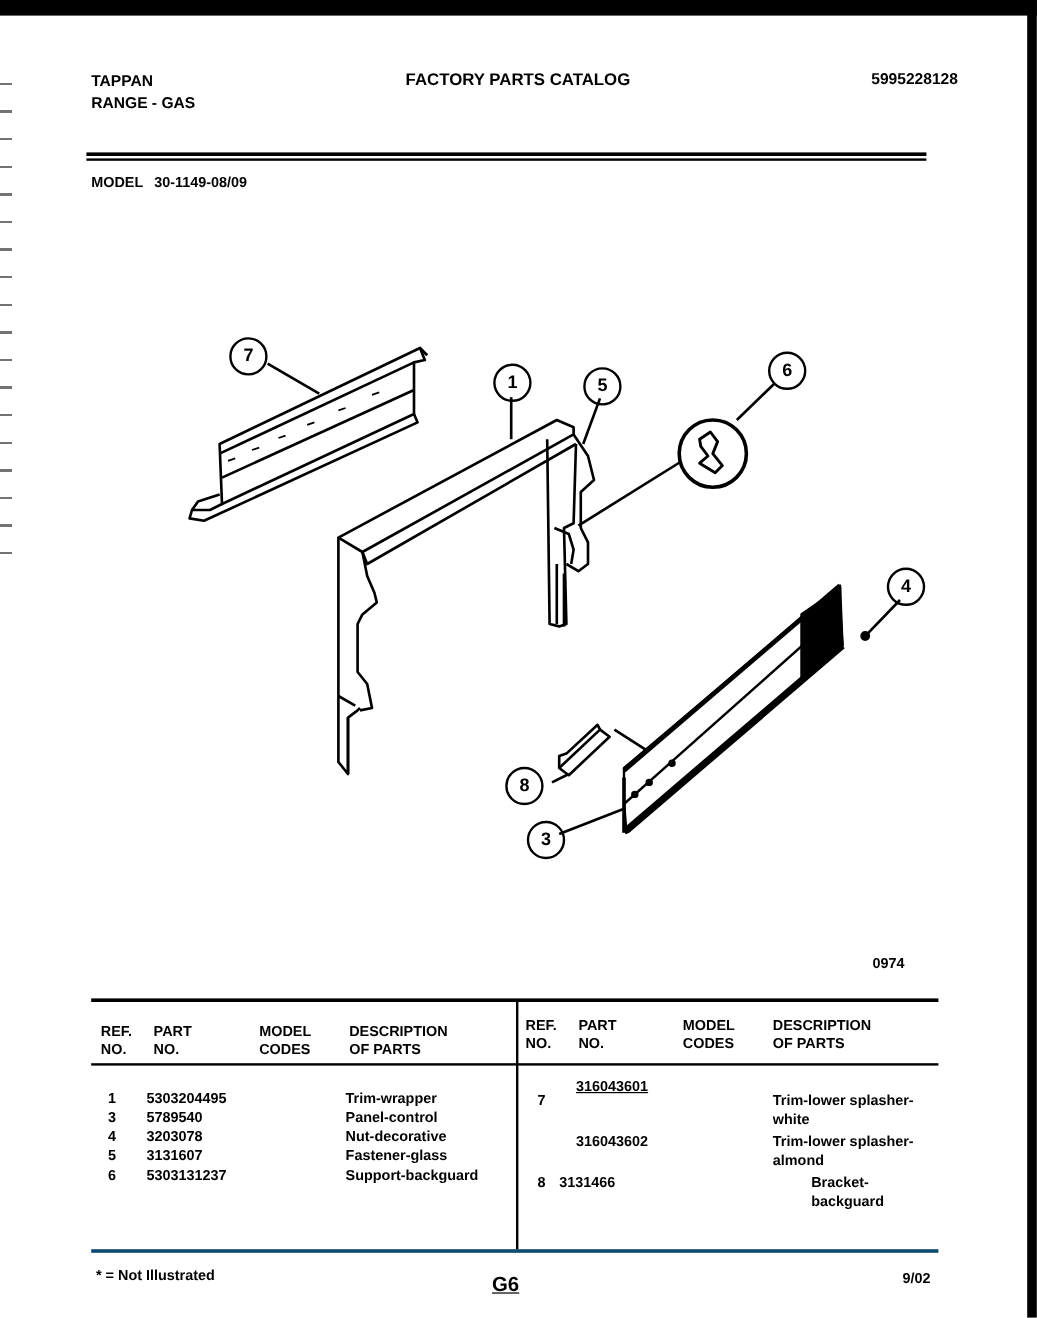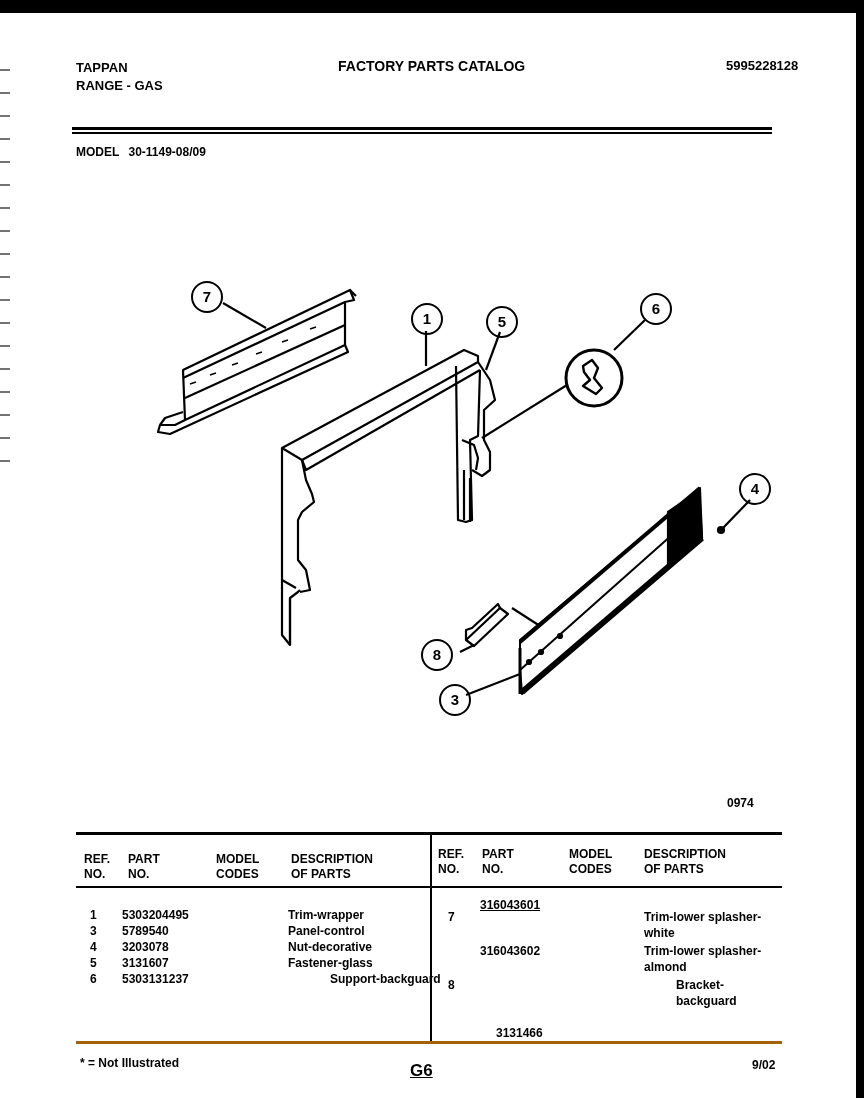--- a/index.html
+++ b/index.html
@@ -10,21 +10,21 @@
   }
   .topbar { position: absolute; left: 0; top: 0; width: 864px; height: 13px; background: #000; }
   .rightbar { position: absolute; right: 0; top: 0; width: 8px; height: 1098px; background: #000; }
   .leftspeck { position: absolute; left: 0; top: 60px; width: 10px; height: 420px;
     background: repeating-linear-gradient(180deg, transparent 0 9px, rgba(0,0,0,.55) 9px 11px, transparent 11px 23px); }
   .hdr { position: absolute; font-size: 13px; font-weight: 900; line-height: 16px; }
   .rule { position: absolute; background: #000; }
   .diagram { position: absolute; left: 0; top: 0; width: 864px; height: 1098px; }
   .ref-label { font-family: "Liberation Sans", sans-serif; font-weight: 900; font-size: 15px; }
   .tbl { position: absolute; left: 76px; top: 832px; width: 706px; height: 206px;
-    border-top: 3px solid #000; border-bottom: 3px solid #a16207; }
+    border-top: 3px solid #000; border-bottom: 3px solid #0c4a6e; }
   .tbl .vdiv { position: absolute; left: 354px; top: 0; bottom: 0; width: 2px; background: #000; }
   .tbl .hdiv { position: absolute; left: 0; right: 0; top: 51px; height: 2px; background: #000; }
   .col { position: absolute; font-size: 12px; font-weight: 900; line-height: 15px; }
   .row { position: absolute; font-size: 12px; font-weight: 900; line-height: 16px; }
   .foot { position: absolute; font-weight: 900; }
 </style>
 </head>
 <body>
 
 <div class="topbar"></div>
@@ -165,36 +165,36 @@
   <div class="row" style="left:14px; top:104px;">4</div>
   <div class="row" style="left:46px; top:104px;">3203078</div>
   <div class="row" style="left:212px; top:104px;">Nut-decorative</div>
 
   <div class="row" style="left:14px; top:120px;">5</div>
   <div class="row" style="left:46px; top:120px;">3131607</div>
   <div class="row" style="left:212px; top:120px;">Fastener-glass</div>
 
   <div class="row" style="left:14px; top:136px;">6</div>
   <div class="row" style="left:46px; top:136px;">5303131237</div>
-  <div class="row" style="left:212px; top:136px;margin-left:42px;">Support-backguard</div>
+  <div class="row" style="left:212px; top:136px;">Support-backguard</div>
 
   <div class="row" style="left:372px; top:74px;">7</div>
   <div class="row" style="left:404px; top:62px;text-decoration:underline;">316043601</div>
   <div class="row" style="left:568px; top:74px;">
     <div>Trim-lower splasher-</div>
     <div>white</div>
   </div>
 
   <div class="row" style="left:372px; top:108px;"></div>
   <div class="row" style="left:404px; top:108px;">316043602</div>
   <div class="row" style="left:568px; top:108px;">
     <div>Trim-lower splasher-</div>
     <div>almond</div>
   </div>
 
   <div class="row" style="left:372px; top:142px;">8</div>
-  <div class="row" style="left:420px; top:142px;margin-top:48px;">3131466</div>
+  <div class="row" style="left:390px; top:142px;">3131466</div>
   <div class="row" style="left:568px; top:142px;padding-left:32px;">Bracket-backguard</div>
 </div>
 
 <div class="foot" style="left:80px; top:1056px; font-size:12px;">* = Not Illustrated</div>
 <div class="foot" style="left:410px; top:1061px; font-size:17px;text-decoration:underline;">G6</div>
 <div class="foot" style="left:752px; top:1058px; font-size:12px;">9/02</div>
 
 </body></html>

